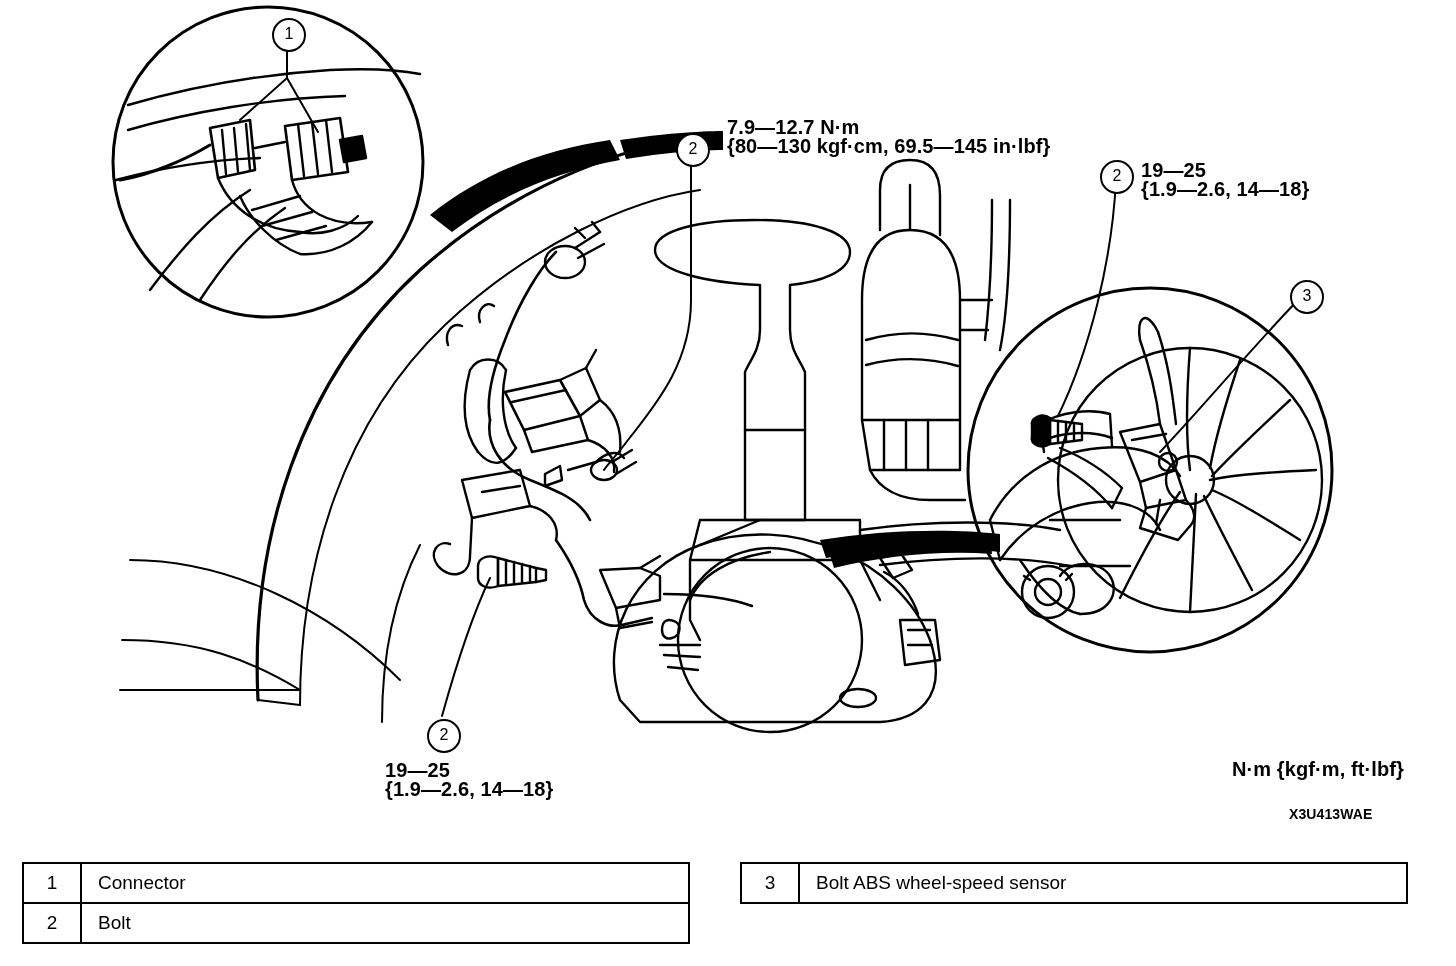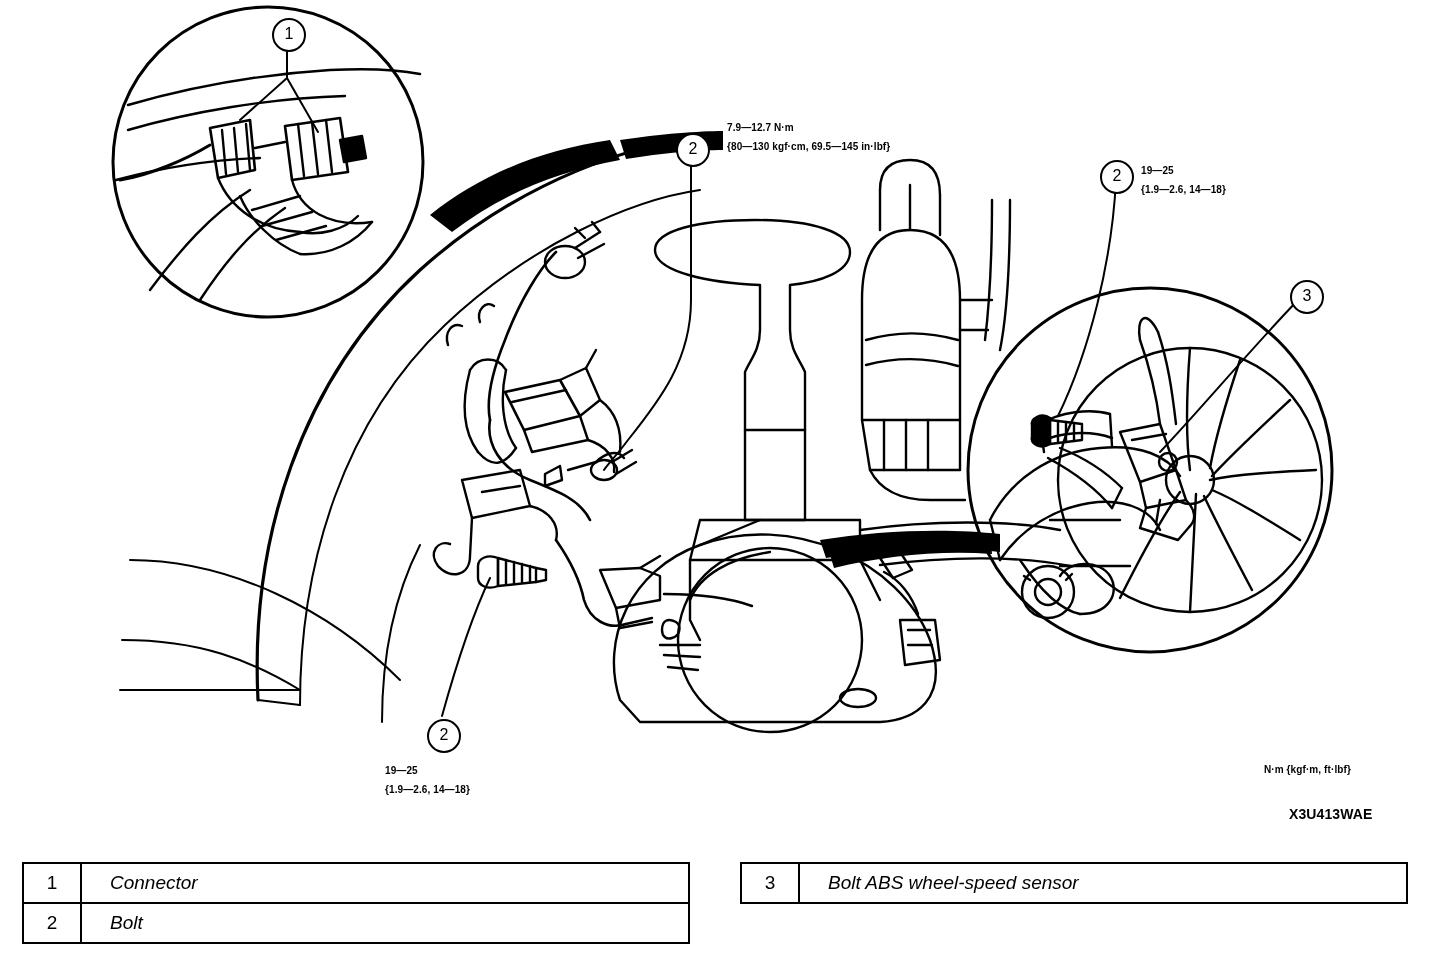--- a/index.html
+++ b/index.html
@@ -24,21 +24,21 @@
     position: absolute;
     left: 0;
     top: 0;
     width: 1456px;
     height: 966px;
   }
   .txt {
     position: absolute;
     font-family: "Liberation Sans", sans-serif;
     font-weight: bold;
-    font-size: 10px;
+    font-size: 20px;
     line-height: 19px;
     white-space: nowrap;
     letter-spacing: 0.1px;
   }
   .callout-num {
     position: absolute;
     font-family: "Liberation Sans", sans-serif;
     font-size: 16px;
     font-weight: normal;
     width: 30px;
@@ -46,21 +46,21 @@
     border: 2px solid #000;
     border-radius: 50%;
     text-align: center;
     line-height: 27px;
     background: #fff;
   }
   
   #torque-top  { left: 727px; top: 118px; }
   #torque-right{ left: 1141px; top: 161px; }
   #torque-bottom { left: 385px; top: 761px; }
-  #unit-note { left: 1264px; top: 760px; }
+  #unit-note { left: 1232px; top: 760px; }
   #fig-code  { left: 1289px; top: 805px; font-size: 14px; text-align: center; }
 
   
   .legend {
     position: absolute;
     border: 2px solid #000;
     border-collapse: collapse;
     background: #fff;
   }
   .legend td {
@@ -69,23 +69,22 @@
     font-size: 19px;
     font-family: "Liberation Sans", sans-serif;
     padding: 0;
     vertical-align: middle;
   }
   .legend td.num {
     width: 56px;
     text-align: center;
   }
   .legend td.lbl {
-    padding-left: 28px;
+    padding-left: 16px;
     text-align: left;
-    font-style: italic;
   }
   #legend-left  { left: 22px; top: 862px; width: 668px; }
   #legend-right { left: 740px; top: 862px; width: 668px; }
   #legend-right td { height: 38px; }
 </style>
 </head>
 <body>
 
 <div id="sheet">
 

